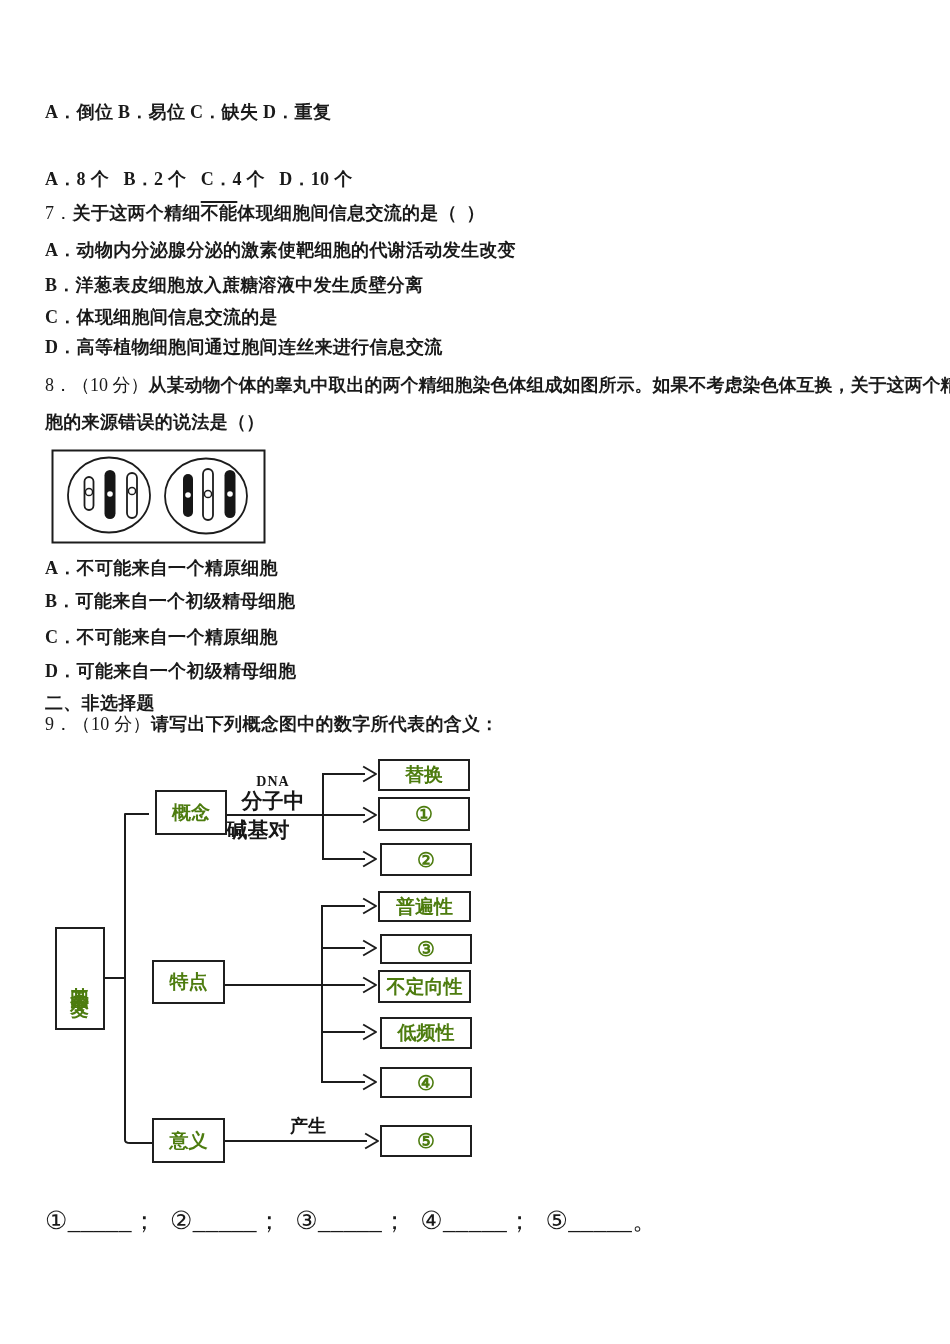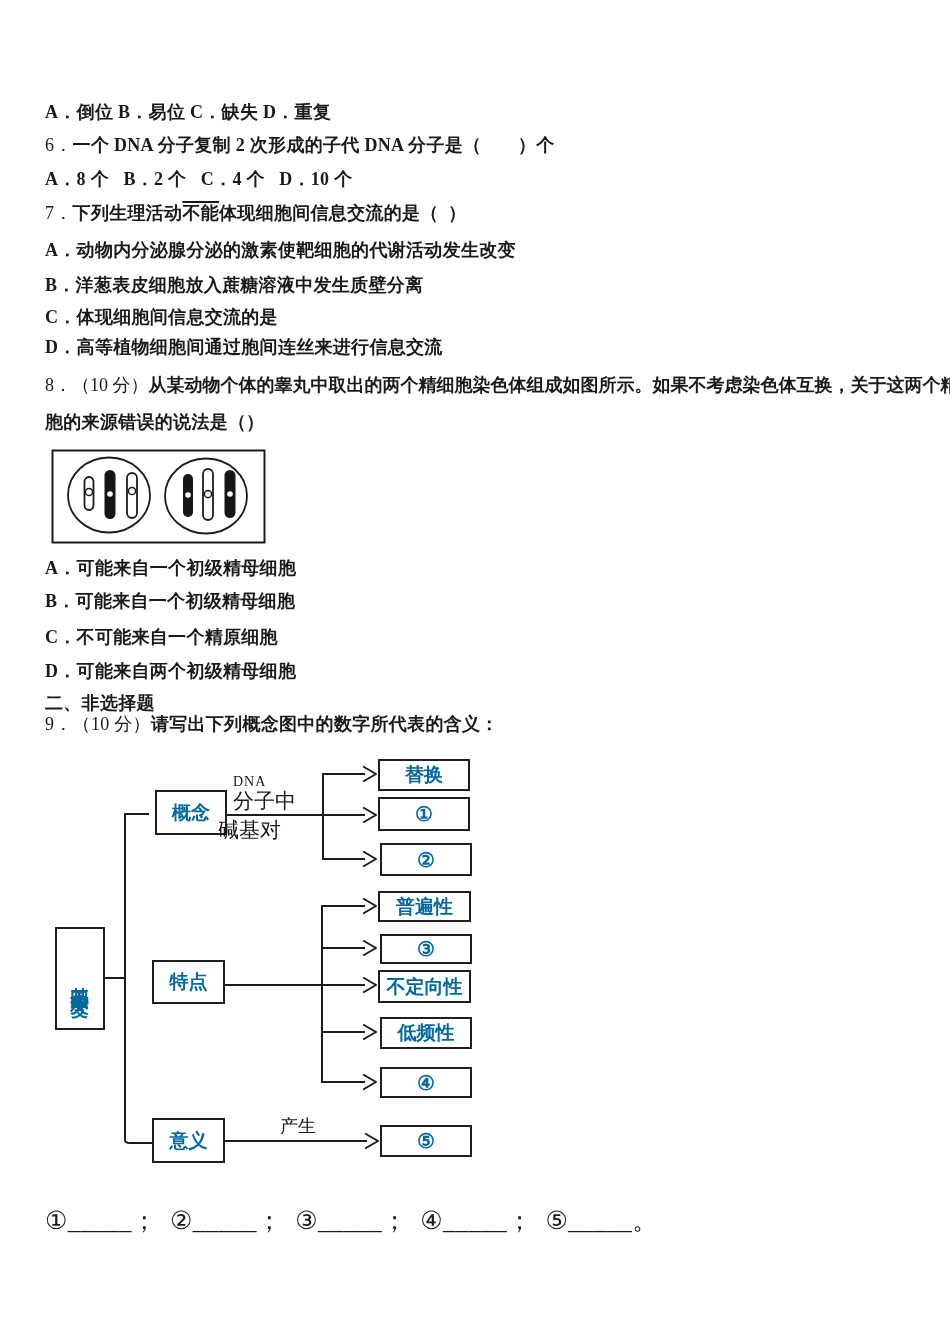--- a/index.html
+++ b/index.html
@@ -12,25 +12,25 @@
     position:absolute; left:45px; font-size:18px; line-height:22px;
     font-weight:600; white-space:pre; letter-spacing:0.3px; color:#1a1a1a;
   }
   .np { font-weight:400; }
   .b  { font-weight:700; }
   .ov { text-decoration:overline; text-decoration-thickness:1.5px; }
   .overlay { position:absolute; left:0; top:0; }
   .dbox {
     position:absolute; box-sizing:border-box; border:2px solid #1f1f1f;
     background:#ffffff; display:flex; align-items:center; justify-content:center;
-    font-weight:700; font-size:19px; color:#0369a1; white-space:nowrap;
+    font-weight:700; font-size:19px; color:#4d7c0f; white-space:nowrap;
   }
   .circ { font-size:20px; }
   .vert { writing-mode:vertical-rl; text-orientation:upright; letter-spacing:4px; line-height:1; }
-  .lbl { position:absolute; font-weight:400; color:#161616; }
+  .lbl { position:absolute; text-align:center; font-weight:700; color:#161616; }
   .lbl span { display:block; }
   .dna-en { font-size:14px; line-height:16px; letter-spacing:1px; }
   .dna-cn { font-size:21px; line-height:22px; }
   .ans { font-size:25px; line-height:24px; }
 </style>
 </head>
 <body>
 
 <div class="page">
 
@@ -93,36 +93,35 @@
       <path d="M322,1082 H364"></path>
       <path d="M364,1075 L376,1082 L364,1089"></path>
 
       <path d="M225,1141 H366"></path>
       <path d="M366,1134 L378,1141 L366,1148"></path>
     </g>
   </svg>
 
   <div class="line" style="top:101px">A．倒位 B．易位 C．缺失 D．重复</div>
 
-  <div class="line" style="top:134px"><span class="np">6．</span><span>一个 DNA 分子复制 2 次形成的子代 DNA 分子是（　　）个</span></div>
   <div class="line" style="top:168px">A．8 个   B．2 个   C．4 个   D．10 个</div>
 
-  <div class="line" style="top:202px"><span class="np">7．</span><span>下列生理活动</span><span class="ov">不能</span><span>体现细胞间信息交流的是（  ）</span></div>
+  <div class="line" style="top:202px"><span class="np">7．</span><span>关于这两个精细</span><span class="ov">不能</span><span>体现细胞间信息交流的是（  ）</span></div>
   <div class="line" style="top:239px">A．动物内分泌腺分泌的激素使靶细胞的代谢活动发生改变</div>
   <div class="line" style="top:274px">B．洋葱表皮细胞放入蔗糖溶液中发生质壁分离</div>
   <div class="line" style="top:306px">C．体现细胞间信息交流的是</div>
   <div class="line" style="top:336px">D．高等植物细胞间通过胞间连丝来进行信息交流</div>
 
   <div class="line" style="top:374px; letter-spacing:0px"><span class="np">8．（10 分）</span><span class="b">从某动物个体的睾丸中取出的两个精细胞染色体组成如图所示。如果不考虑染色体互换，关于这两个精细</span></div>
   <div class="line b" style="top:411px">胞的来源错误的说法是（）</div>
 
-  <div class="line b" style="top:557px">A．可能来自一个初级精母细胞</div>
+  <div class="line b" style="top:557px">A．不可能来自一个精原细胞</div>
   <div class="line b" style="top:590px">B．可能来自一个初级精母细胞</div>
   <div class="line b" style="top:626px">C．不可能来自一个精原细胞</div>
-  <div class="line b" style="top:660px">D．可能来自两个初级精母细胞</div>
+  <div class="line b" style="top:660px">D．可能来自一个初级精母细胞</div>
 
   <div class="line b" style="top:692px">二、非选择题</div>
 
   <div class="line" style="top:713px"><span class="np">9．（10 分）</span><span class="b">请写出下列概念图中的数字所代表的含义：</span></div>
 
   <div class="dbox vert" style="left:55px; top:927px; width:50px; height:103px">基因突变</div>
 
   <div class="dbox" style="left:155px; top:790px; width:72px; height:45px">概念</div>
   <div class="dbox" style="left:152px; top:960px; width:73px; height:44px">特点</div>
   <div class="dbox" style="left:152px; top:1118px; width:73px; height:45px">意义</div>

